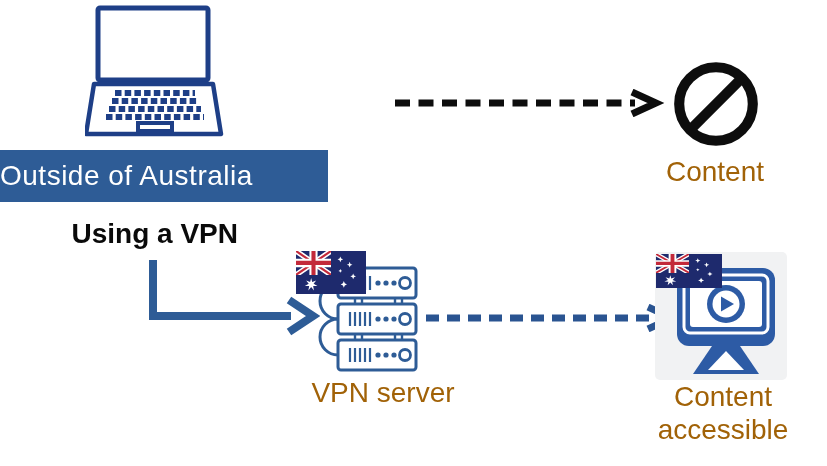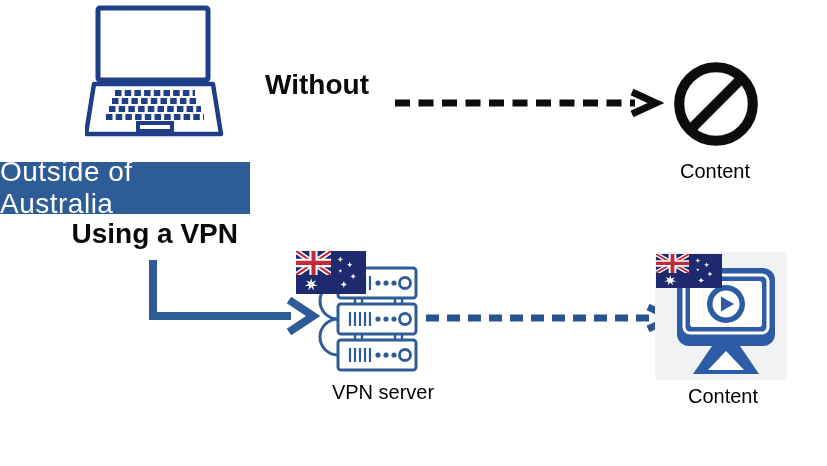--- a/index.html
+++ b/index.html
@@ -15,26 +15,26 @@
     --flag-white:#ffffff;
     --icon-bg:#f1f2f3;
   }
   html,body{margin:0;padding:0;background:#ffffff;}
   #stage{
     position:relative;width:827px;height:466px;background:#ffffff;overflow:hidden;
     font-family:"Liberation Sans",sans-serif;color:var(--ink);
   }
   .abs{position:absolute;}
   .banner{
-    left:0;top:150px;width:250px;height:52px;background:var(--banner-bg);
-    display:flex;align-items:center;justify-content:flex-end;
-    color:var(--banner-text);font-size:28px;font-weight:400;letter-spacing:.5px;margin-top:12px;
+    left:0;top:150px;width:328px;height:52px;background:var(--banner-bg);
+    display:flex;align-items:center;justify-content:flex-start;
+    color:var(--banner-text);font-size:28px;font-weight:400;letter-spacing:.5px;
   }
   .bold-label{font-weight:700;font-size:28px;line-height:35px;text-align:center;color:#0a0a0a;}
-  .caption{font-weight:400;font-size:20px;line-height:33px;text-align:center;color:#000000;}
+  .caption{font-weight:400;font-size:28px;line-height:33px;text-align:center;color:#a16207;}
   .without-vpn{left:242px;top:67px;width:150px;}
   .using-vpn{left:60px;top:216px;width:178px;text-align:right;}
   .not-accessible{left:615px;top:155px;width:200px;}
   .accessible{left:623px;top:380px;width:200px;}
   .server-label{left:302px;top:376px;width:162px;text-align:center;}
   svg{display:block;}
   .stroke-laptop{stroke:var(--laptop-blue);}
   .stroke-arrow{stroke:var(--arrow-blue);}
   .stroke-dash{stroke:var(--dash-blue);}
   .stroke-ink{stroke:var(--ink);}
@@ -57,21 +57,20 @@
     <line x1="24" y1="105" x2="116" y2="105" class="stroke-laptop" stroke-width="6" stroke-dasharray="6.5 3.2"></line>
     <line x1="21" y1="113" x2="119" y2="113" class="stroke-laptop" stroke-width="6" stroke-dasharray="6.5 3.2"></line>
     <rect x="53" y="119" width="34" height="8" fill="#ffffff" class="stroke-laptop" stroke-width="4"></rect>
   </svg>
 
   <div class="abs banner">
     <span>Outside of Australia</span>
   </div>
 
   <div class="abs bold-label without-vpn">
-    <div>Without</div>
   </div>
 
   <svg class="abs" style="left:392px;top:89px;" width="280" height="28" viewBox="0 0 280 28">
     <line x1="3" y1="14" x2="243" y2="14" class="stroke-ink" stroke-width="7" stroke-dasharray="15 8.5"></line>
     <polyline points="240,3 264,14 240,25" fill="none" class="stroke-ink" stroke-width="7"></polyline>
   </svg>
 
   <svg class="abs" style="left:670px;top:58px;" width="92" height="92" viewBox="0 0 100 100">
     <circle cx="50" cy="50" r="40" fill="none" class="stroke-ink" stroke-width="11"></circle>
     <line x1="23" y1="77" x2="77" y2="23" class="stroke-ink" stroke-width="11"></line>
@@ -199,15 +198,16 @@
       <polygon points="38,4.6 38.7,6.3 40.4,7 38.7,7.7 38,9.4 37.3,7.7 35.6,7 37.3,6.3"></polygon>
       <polygon points="46,9.1 46.7,10.8 48.4,11.5 46.7,12.2 46,13.9 45.3,12.2 43.6,11.5 45.3,10.8"></polygon>
       <polygon points="49,18.8 49.7,20.5 51.4,21.2 49.7,21.9 49,23.6 48.3,21.9 46.6,21.2 48.3,20.5"></polygon>
       <polygon points="38,15.1 38.5,16.2 39.6,16.7 38.5,17.2 38,18.3 37.5,17.2 36.4,16.7 37.5,16.2"></polygon>
       <polygon points="41,25.2 41.8,27.1 43.7,28 41.8,28.9 41,30.8 40.2,28.9 38.3,28 40.2,27.1"></polygon>
     </g>
   </svg>
 
   <div class="abs caption accessible">
     <div>Content</div>
+    <div>accessible</div>
   </div>
 
 </div>
 
 </body></html>

